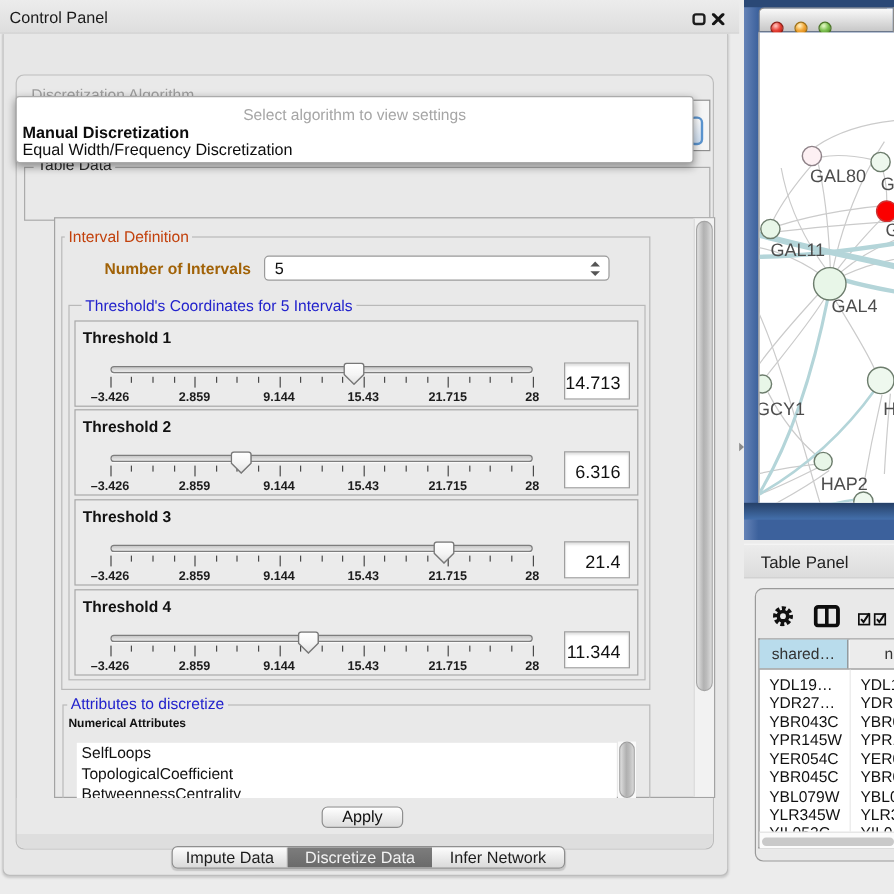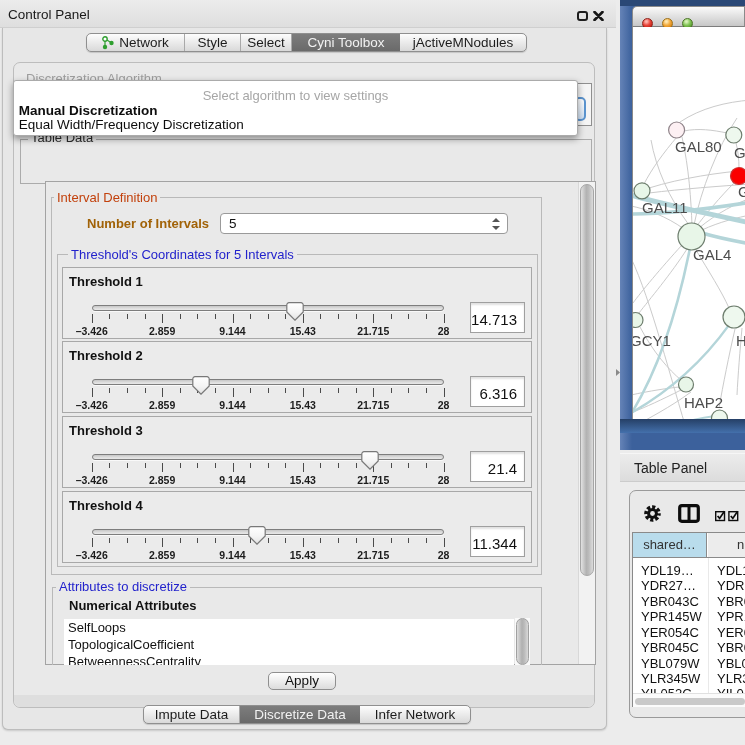--- a/index.html
+++ b/index.html
@@ -62,21 +62,21 @@
 .tpanel .tl { position:absolute; left:6px; top:6px; font-size:13px; font-weight:bold; color:#111; }
 .track { position:absolute; left:28.5px; top:37.3px; width:352px; height:6px; border-radius:3px; background:linear-gradient(#c6c6c6,#dedede 60%,#e8e8e8); border:1px solid #7d7d7d; box-shadow:0 1px 0 rgba(255,255,255,0.7); }
 .thumbp { position:absolute; top:33.5px; width:18px; height:19px; z-index:3; }
 .tick { position:absolute; width:1px; background:#4a4a4a; }
 .tlabel { position:absolute; top:57px; font-size:10.5px; font-weight:bold; color:#1c1c1c; transform:translateX(-50%); white-space:nowrap; }
 .vbox { position:absolute; left:407px; top:34px; width:55px; height:31px; background:#fff; border:1px solid #9f9f9f; box-shadow:inset 0 2px 2px rgba(0,0,0,0.12); }
 .vbox span { position:absolute; right:7px; top:8px; font-size:15px; color:#111; }
 
 #g-attr { left:52px; top:587px; width:490px; height:118px; }
 #g-attr-label { left:56px; top:579px; color:#2222cc; }
-#numattr { left:57px; top:598px; font-size:13px; font-weight:bold; color:#111;margin-left:12px; }
+#numattr { left:57px; top:598px; font-size:10px; font-weight:bold; color:#111; }
 #attrlist { left:64px; top:619px; width:450px; height:46px; background:#fff; font-size:13px; color:#111; }
 #attrlist div { padding-left:4px; height:17px; line-height:17px; }
 #attrscroll { left:515px; top:618px; width:15px; height:47px; background:#fafafa; }
 #attrscroll .thumb { position:absolute; left:1px; top:0px; width:13px; height:47px; background:linear-gradient(90deg,#dedede,#b0b0b0 45%,#bababa 65%,#d8d8d8); border:1px solid #a0a0a0; border-radius:6.5px; }
 
 #applyrow { left:14px; top:665px; width:580px; height:30px; background:#e9e9e9; }
 #applybtn { left:268px; top:672px; width:68px; height:18px; background:linear-gradient(#ffffff,#dcdcdc); border:1px solid #8f8f8f; border-radius:5px; text-align:center; font-size:13.5px; color:#111; line-height:16px; }
 #bottomstrip { left:14px; top:695px; width:580px; height:12px; background:#dedede; border-radius:0 0 7px 7px; }
 
 
@@ -105,33 +105,20 @@
 
   <div class="abs" id="lwin"></div>
   <div class="abs" id="titlebar">
       <span class="t">Control Panel</span>
     </div>
   <div class="abs" id="btn-max"></div>
   <svg class="abs" id="btn-close" width="11" height="10" viewBox="0 0 11 10">
       <path d="M1.5,1 L9.5,9 M9.5,1 L1.5,9" stroke="#161616" stroke-width="2.6" stroke-linecap="round"></path>
     </svg>
 
-  <div class="abs pill" id="toptabs">
-    <div class="seg" style="width:98px;"><svg width="13" height="14" viewBox="0 0 13 14" style="margin-right:4px;">
-          <circle cx="3" cy="3" r="2.2" fill="#fff" stroke="#2e9e2e" stroke-width="1.4"></circle>
-          <circle cx="3" cy="11" r="2.2" fill="#2e9e2e"></circle>
-          <circle cx="9.5" cy="7" r="2.2" fill="#2e9e2e"></circle>
-          <line x1="3" y1="5" x2="3" y2="9" stroke="#2e9e2e" stroke-width="1.2"></line>
-          <line x1="5" y1="4" x2="8" y2="6" stroke="#2e9e2e" stroke-width="1.2"></line>
-        </svg>Network</div>
-    <div class="seg" style="width:56px;">Style</div>
-    <div class="seg" style="width:51px;">Select</div>
-    <div class="seg sel" style="width:108px;">Cyni Toolbox</div>
-    <div class="seg" style="width:126px;">jActiveMNodules</div>
-  </div>
 
   <div class="abs" id="innerpanel"></div>
   <div class="abs" id="discalg-label">Discretization Algorithm</div>
   <div class="abs" id="discalg-box"></div>
   <div class="abs" id="bluepill"></div>
 
   <div class="abs" id="tdata-label">Table Data</div>
   <div class="abs group" id="tdata-group"></div>
 
   <div class="abs" id="popup">

